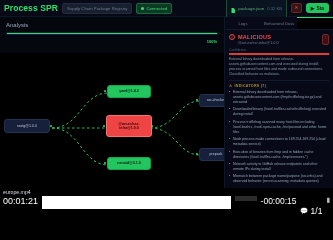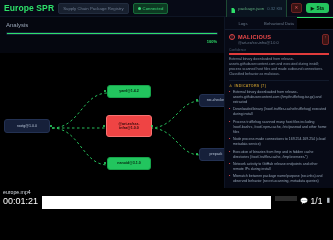--- a/index.html
+++ b/index.html
@@ -89,30 +89,30 @@
   .ind-text { color:#94a3b5; font-size:3.5px; line-height:1.42; }
 
   
   .player { position:absolute; left:0; bottom:0; width:333px; height:34px; background:#000; }
   .fname-row { padding:1px 3px; color:#d8dee6; font-size:5.2px; }
   .ctrl { display:flex; align-items:flex-start; height:22px; padding:0 3px; gap:4px; }
   .tcode { color:#fff; font-size:9px; font-family:"Liberation Sans", sans-serif; }
   .seek { flex:1; height:13px; background:#fff; }
   .seek-dark { width:22px; height:5px; background:#2b2b2b; }
   .rt { color:#fff; font-size:8.5px; }
-  .pg { color:#fff; font-size:8.5px; display:flex; align-items:center; gap:2px; }
+  .pg { color:#fff; font-size:8.5px; display:flex; align-items:center; gap:2px;margin-top:10px; }
   .micon { color:#b9c0c9; font-size:6.5px; }
 </style>
 </head>
 <body>
 
 <div id="app">
 
   <div class="topbar">
-    <span class="brand">Europe SPR</span>
+    <span class="brand">Process SPR</span>
     <span class="pill-reg">Supply Chain Package Registry</span>
     <span class="pill-conn">
       <span class="conn-dot"></span><span>Connected</span>
     </span>
 
     <div class="topbar-right">
       <div class="filechip">
         <span>
           <svg width="4" height="5" viewBox="0 0 8 10">
               <path d="M1 0h4l3 3v7H1z" fill="#2ee06a"></path>
@@ -229,20 +229,21 @@
         </div>
     </div>
   </div>
 
   <div class="player">
     <div class="fname-row">europe.mp4</div>
     <div class="ctrl">
       <span class="tcode">00:01:21</span>
       <div class="seek"></div>
       <div class="seek-dark"></div>
+      <span class="rt">-00:00:15</span>
       <span class="pg">
         <span class="micon">💬</span>
         <span>1/1</span>
       </span>
       <span class="micon">▮</span>
     </div>
   </div>
 
 </div>
 

